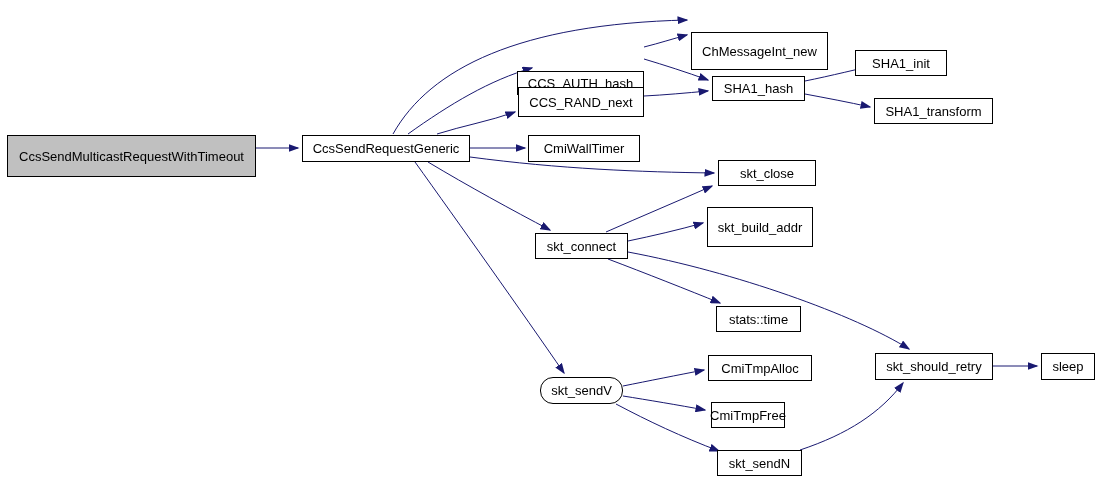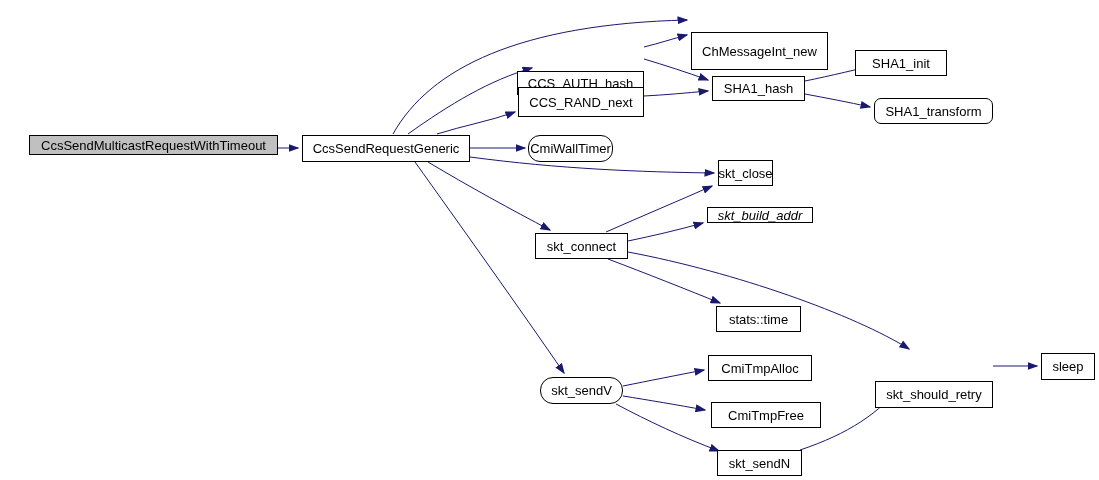--- a/index.html
+++ b/index.html
@@ -74,71 +74,71 @@
         <path d="M 608,259 C 645,273 688,290 720,303" class="edge" stroke="#191970" marker-end="url(#arrowhead)"></path>
         <path d="M 628,252 C 735,272 855,315 909,349" class="edge" stroke="#191970" marker-end="url(#arrowhead)"></path>
         <path d="M 623,386 C 648,381 678,375 704,370" class="edge" stroke="#191970" marker-end="url(#arrowhead)"></path>
         <path d="M 623,396 C 648,400 678,405 705,410" class="edge" stroke="#191970" marker-end="url(#arrowhead)"></path>
         <path d="M 616,404 C 648,421 682,437 719,451" class="edge" stroke="#191970" marker-end="url(#arrowhead)"></path>
         <path d="M 800,450 C 848,434 880,413 903,383" class="edge" stroke="#191970" marker-end="url(#arrowhead)"></path>
         <path d="M 993,366 L 1037,366" class="edge" stroke="#191970" marker-end="url(#arrowhead)"></path>
       </g>
   </svg>
   <div id="nodes-layer">
-      <div class="node highlight" style="left: 7px; top: 135px; width: 249px; height: 20px; margin-left: 22px;">
+      <div class="node highlight" style="left: 7px; top: 135px; width: 249px; height: 42px;">
         <span>CcsSendMulticastRequestWithTimeout</span>
       </div>
       <div class="node" style="left: 302px; top: 135px; width: 168px; height: 27px; text-align: right;">
         <span>CcsSendRequestGeneric</span>
       </div>
       <div class="node" style="left: 691px; top: 32px; width: 137px; height: 38px;">
         <span>ChMessageInt_new</span>
       </div>
       <div class="node" style="left: 517px; top: 40px; width: 127px; height: 24px; margin-top: 31px;">
         <span>CCS_AUTH_hash</span>
       </div>
       <div class="node" style="left: 518px; top: 87px; width: 126px; height: 30px;">
         <span>CCS_RAND_next</span>
       </div>
       <div class="node" style="left: 855px; top: 50px; width: 92px; height: 26px;">
         <span>SHA1_init</span>
       </div>
       <div class="node" style="left: 712px; top: 76px; width: 93px; height: 25px;">
         <span>SHA1_hash</span>
       </div>
-      <div class="node" style="left: 874px; top: 98px; width: 119px; height: 26px; border-radius: 7px;">
+      <div class="node" style="left: 874px; top: 98px; width: 119px; height: 26px;">
         <span>SHA1_transform</span>
       </div>
-      <div class="node" style="left: 528px; top: 135px; width: 85px; height: 27px; border-radius: 12px;">
+      <div class="node" style="left: 528px; top: 135px; width: 112px; height: 27px;">
         <span>CmiWallTimer</span>
       </div>
-      <div class="node" style="left: 718px; top: 160px; width: 55px; height: 26px;">
+      <div class="node" style="left: 718px; top: 160px; width: 98px; height: 26px;">
         <span>skt_close</span>
       </div>
-      <div class="node" style="left: 707px; top: 207px; width: 106px; height: 16px; font-style: italic;">
+      <div class="node" style="left: 707px; top: 207px; width: 106px; height: 40px;">
         <span>skt_build_addr</span>
       </div>
       <div class="node" style="left: 535px; top: 233px; width: 93px; height: 26px;">
         <span>skt_connect</span>
       </div>
       <div class="node" style="left: 716px; top: 306px; width: 85px; height: 26px;">
         <span>stats::time</span>
       </div>
       <div class="node" style="left: 708px; top: 355px; width: 104px; height: 26px;">
         <span>CmiTmpAlloc</span>
       </div>
       <div class="node" style="left: 540px; top: 377px; width: 83px; height: 27px; border-radius: 13px;">
         <span>skt_sendV</span>
       </div>
-      <div class="node" style="left: 711px; top: 402px; width: 110px; height: 26px;">
+      <div class="node" style="left: 711px; top: 402px; width: 74px; height: 26px;">
         <span>CmiTmpFree</span>
       </div>
       <div class="node" style="left: 717px; top: 450px; width: 85px; height: 26px; text-align: right;">
         <span>skt_sendN</span>
       </div>
-      <div class="node" style="left: 875px; top: 353px; width: 118px; height: 27px; margin-top: 28px;">
+      <div class="node" style="left: 875px; top: 353px; width: 118px; height: 27px;">
         <span>skt_should_retry</span>
       </div>
       <div class="node" style="left: 1041px; top: 353px; width: 54px; height: 27px;">
         <span>sleep</span>
       </div>
     </div>
 </div>
 
 </body></html>

